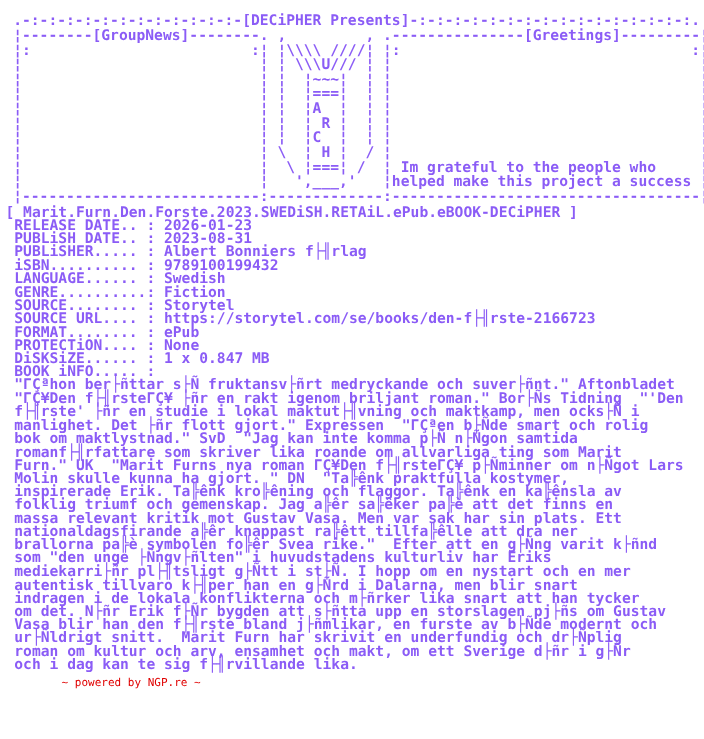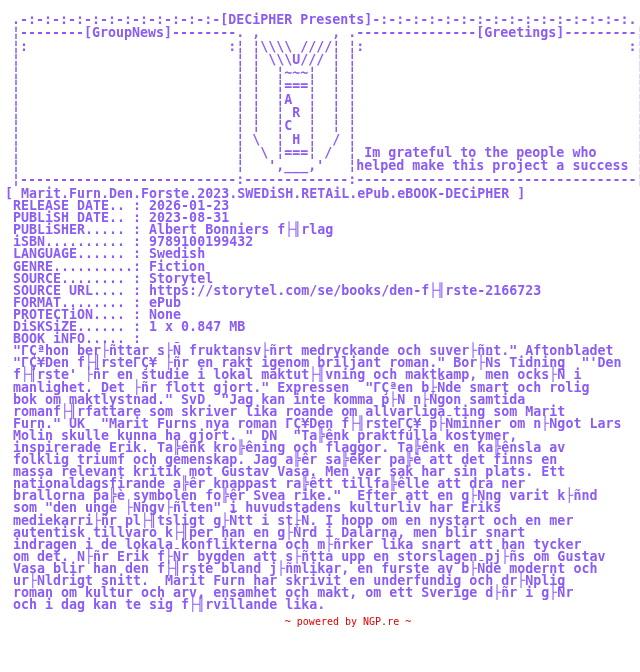--- a/index.html
+++ b/index.html
@@ -36,21 +36,20 @@
     font-family: "DejaVu Sans Mono", monospace;
     font-weight: bold;
     font-size: 13.3px;
     line-height: 12.1px;
   }
   #footer {
     position: absolute;
     top: 613px;
     left: 56px;
     width: 584px;
-    text-align: center;
     font-family: "DejaVu Sans Mono", monospace;
     font-size: 10px;
     line-height: 17.5px;
     color: #e00000;
   }
 </style>
 </head>
 <body>
 
 <div id="screen">

